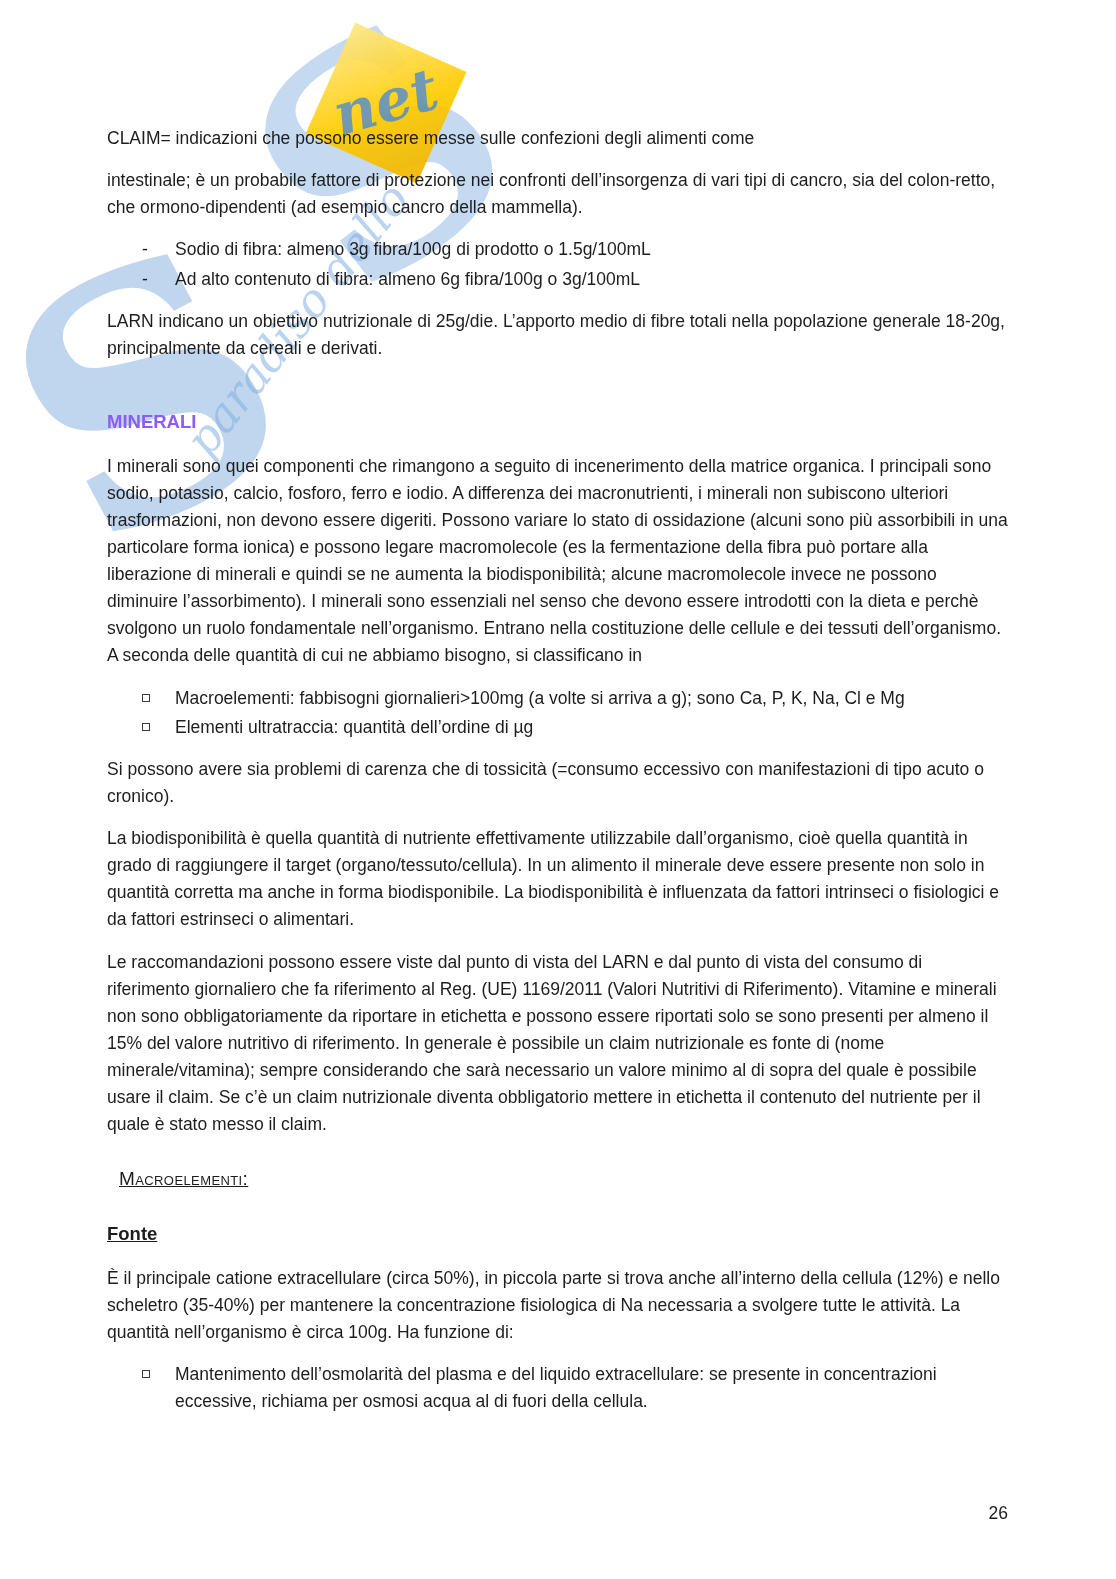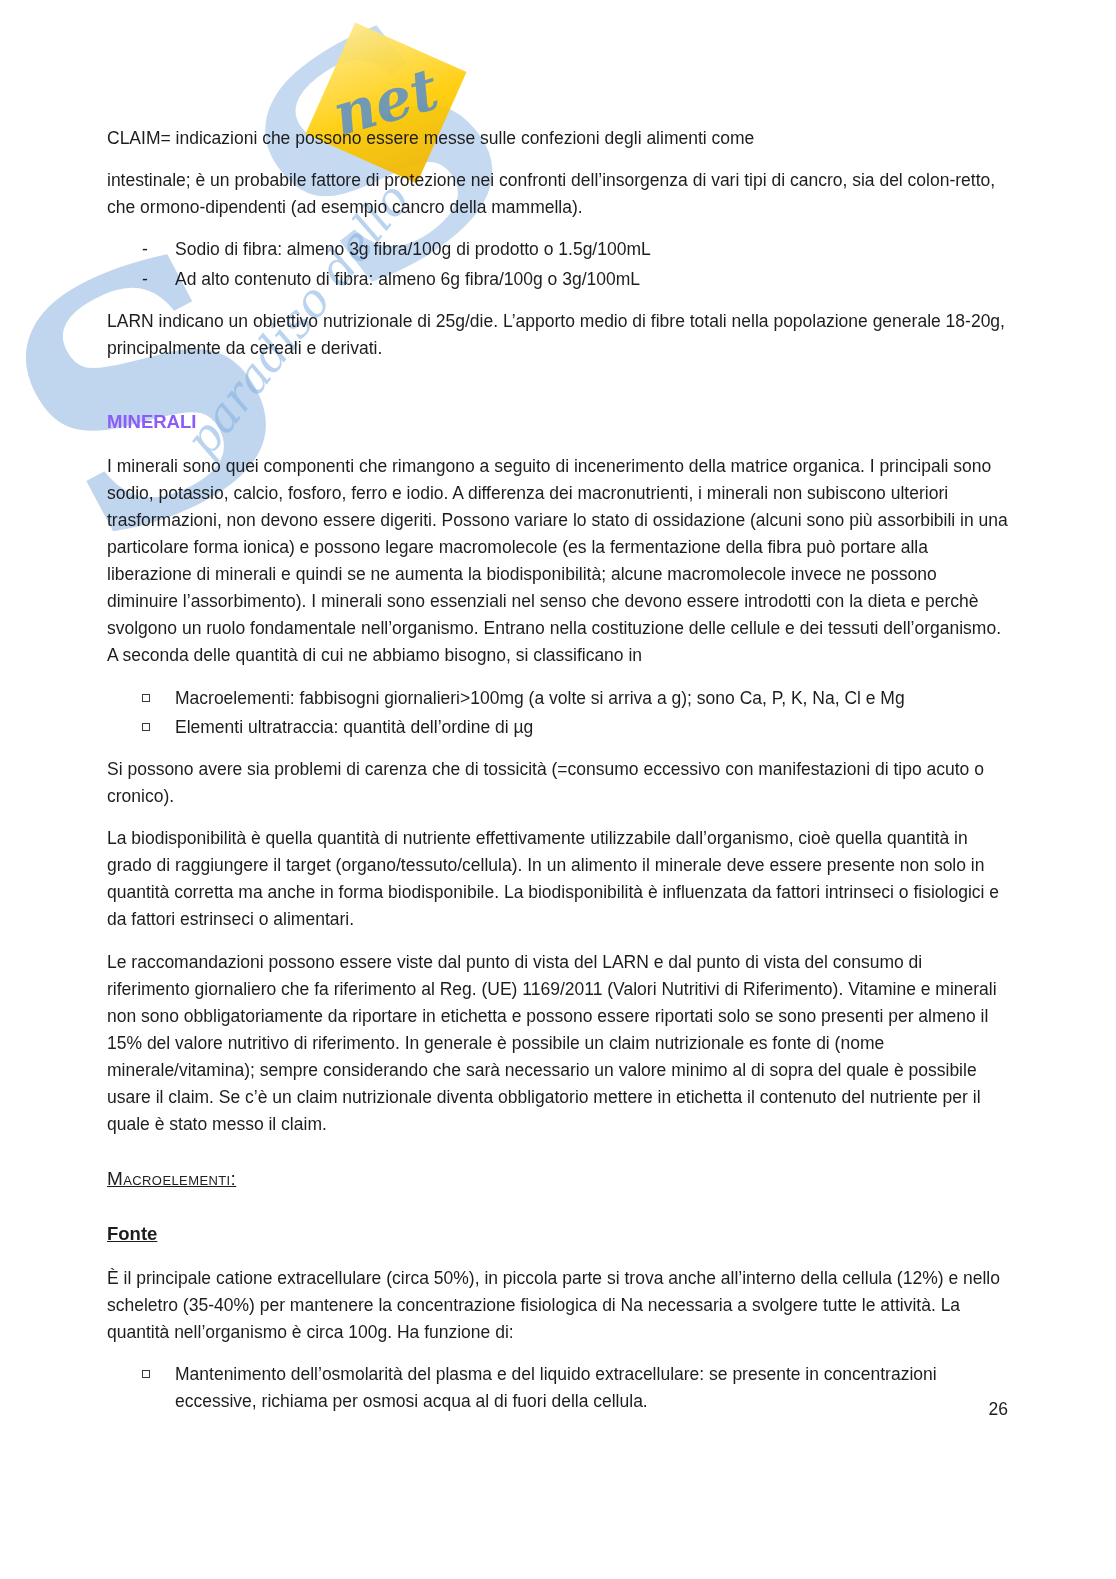--- a/index.html
+++ b/index.html
@@ -84,31 +84,31 @@
   h2.minerali {
     font-size:18.5px; font-weight:bold; color:#8b5cf6;
     margin:46px 0 16px 0;
   }
   h3.smallcaps {
     font-variant:small-caps;
     font-weight:normal;
     font-size:19px;
     text-decoration:underline;
     letter-spacing:0.4px;
-    margin:26px 0 18px 0;
+    margin:26px 0 18px 12px;
   }
   h3.bold-underline {
     font-size:18.5px; font-weight:bold;
     text-decoration:underline;
     margin:26px 0 16px 0;
   }
 
   .page-number {
     position:absolute;
-    right:108px; top:1396px;
+    right:108px; top:1500px;
     z-index:1;
     font-size:17.5px; color:#1d1d1f;
   }
 </style>
 </head>
 <body>
 
 <div class="page">
 
   <div class="watermark" aria-hidden="true">

